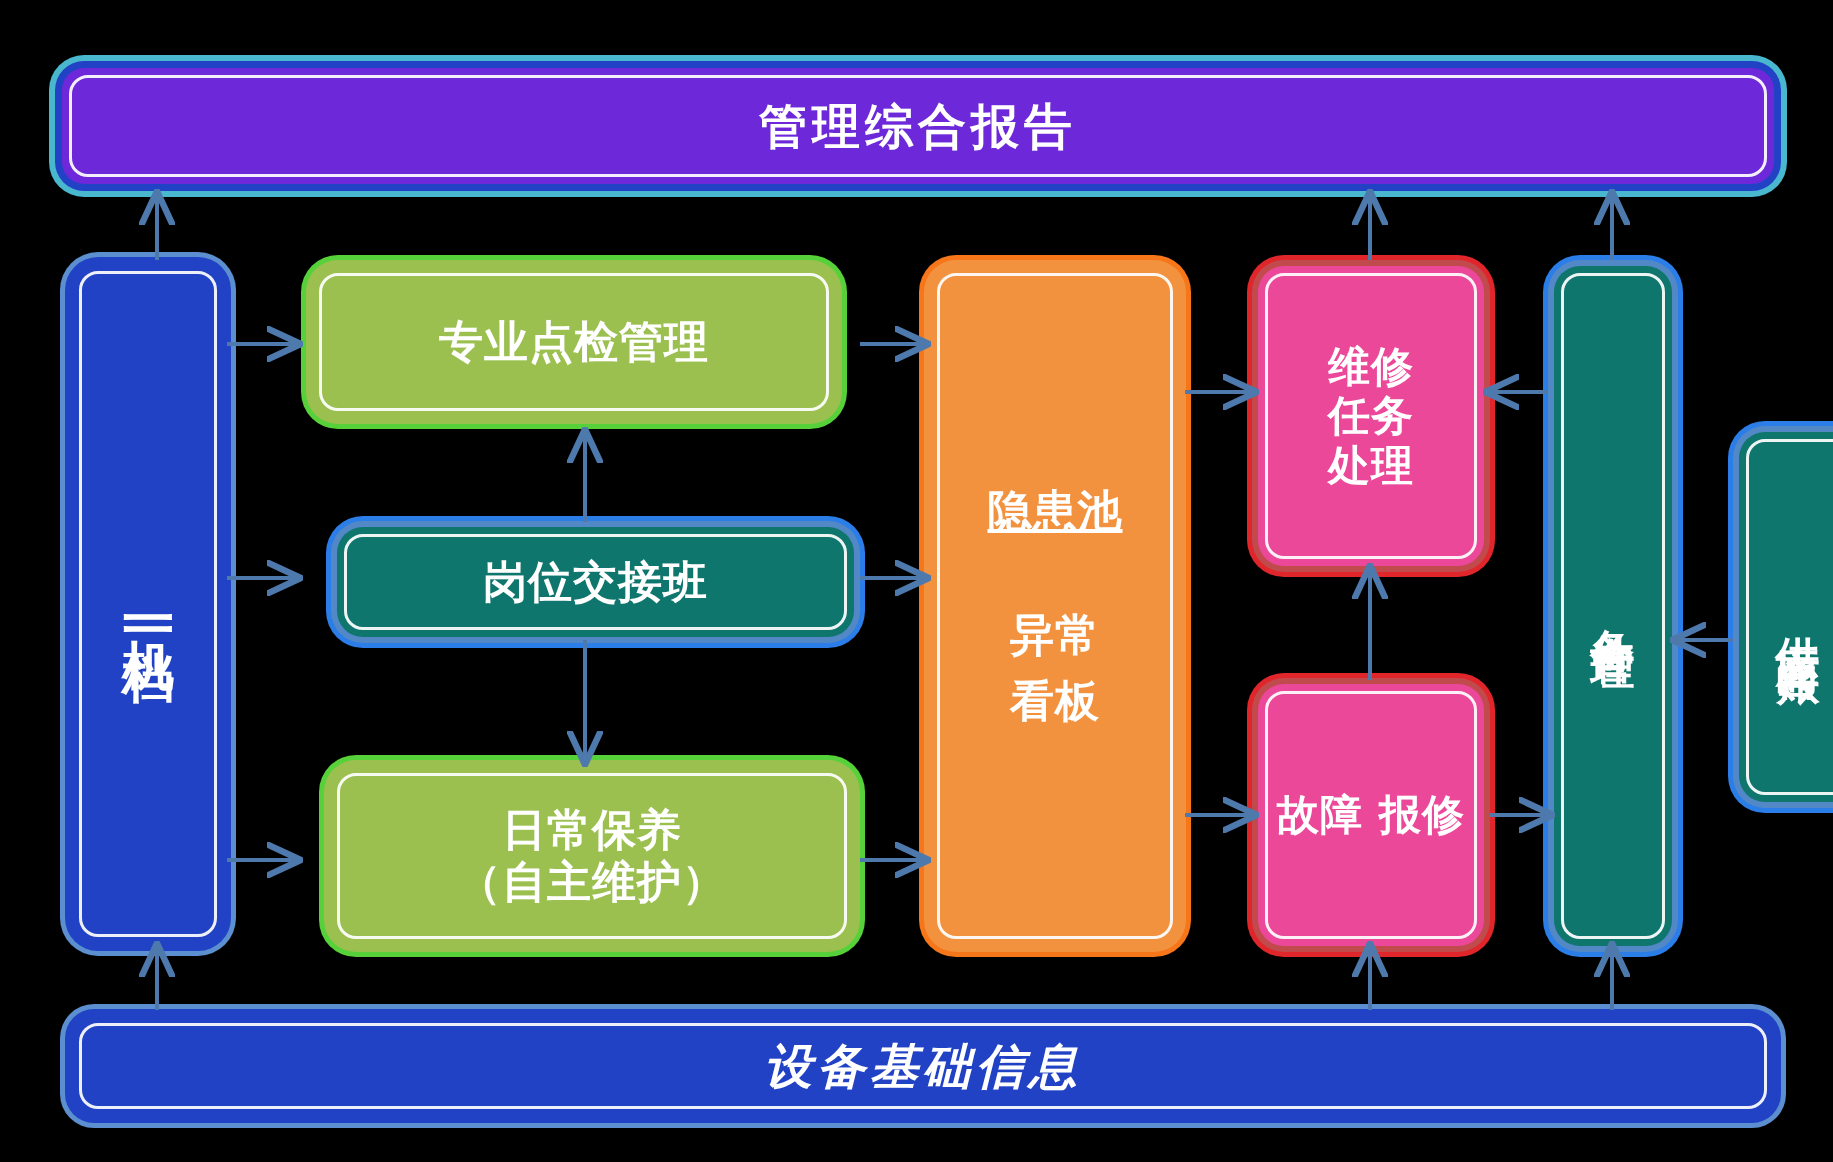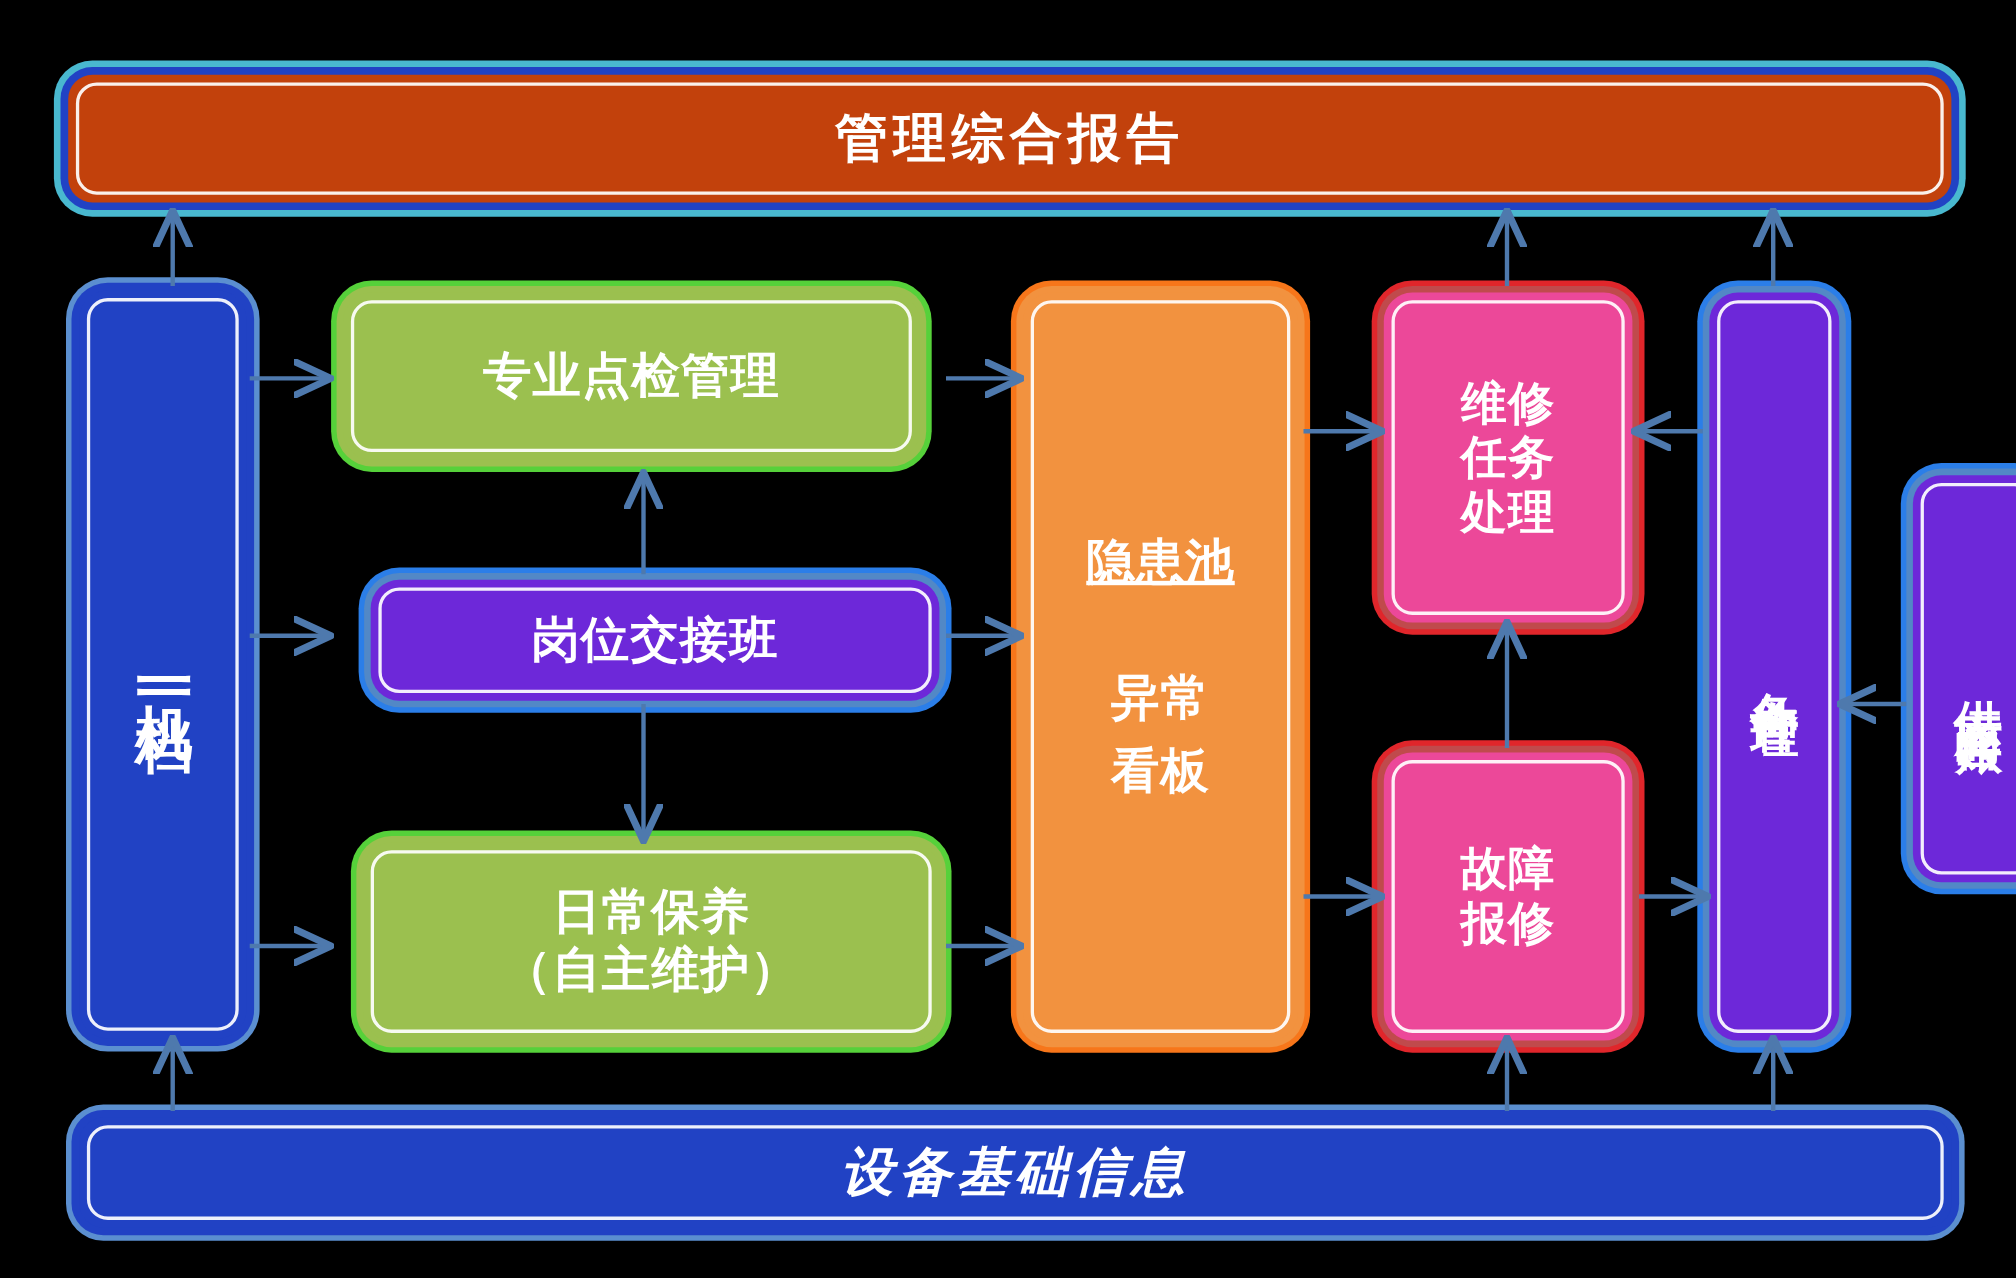--- a/index.html
+++ b/index.html
@@ -26,23 +26,23 @@
     content:"";position:absolute;
     left:7px;top:7px;right:7px;bottom:7px;
     border:3px solid rgba(255,255,255,.92);
     border-radius:19px;
     pointer-events:none;
   }
   .node .txt{position:relative;z-index:2;padding:0 8px;}
 
   
   .c-deepblue{background:#2142c4;box-shadow:0 0 0 7px #2142c4,0 0 0 12px #5b8fd0;}
-  .c-deepblue-teal{background:#c2410c;box-shadow:0 0 0 7px #2142c4,0 0 0 13px #49b8cf;}
+  .c-deepblue-teal{background:#6d28d9;box-shadow:0 0 0 7px #2142c4,0 0 0 13px #49b8cf;}
   .c-green{background:#9bc04f;box-shadow:0 0 0 6px #9bc04f,0 0 0 11px #56d13a;}
-  .c-steel{background:#6d28d9;box-shadow:0 0 0 6px #5288c6,0 0 0 11px #2b7ee8;}
+  .c-steel{background:#0f766e;box-shadow:0 0 0 6px #5288c6,0 0 0 11px #2b7ee8;}
   .c-orange{background:#f2923f;box-shadow:0 0 0 6px #f2923f,0 0 0 11px #f7761a;}
   .c-red{background:#ec4899;box-shadow:0 0 0 6px #c04a4c,0 0 0 11px #e0262b;}
 
   
   .vert .txt{
     writing-mode:vertical-rl;
     text-orientation:upright;
     letter-spacing:6px;
   }
 
@@ -138,21 +138,21 @@
     <span class="txt">异常</span>
     <span class="txt">看板</span>
   </div>
 
   <div class="node c-red f-red" style="left:1258px;top:266px;width:226px;height:300px;flex-direction:column;">
     <span class="txt">维修</span>
     <span class="txt">任务</span>
     <span class="txt">处理</span>
   </div>
 
-  <div class="node c-red f-red" style="left:1258px;top:684px;width:226px;height:262px;flex-direction:column;">
+  <div class="node c-red f-red" style="left:1258px;top:684px;width:226px;height:262px;flex-direction:row;">
     <span class="txt">故障</span>
     <span class="txt">报修</span>
   </div>
 
   <div class="node c-steel vert f-vert-md" style="left:1554px;top:266px;width:118px;height:680px;">
     <span class="txt">备件管理</span>
   </div>
 
   <div class="node c-steel vert f-vert-md" style="left:1739px;top:432px;width:118px;height:370px;">
     <span class="txt">供应商台账</span>

